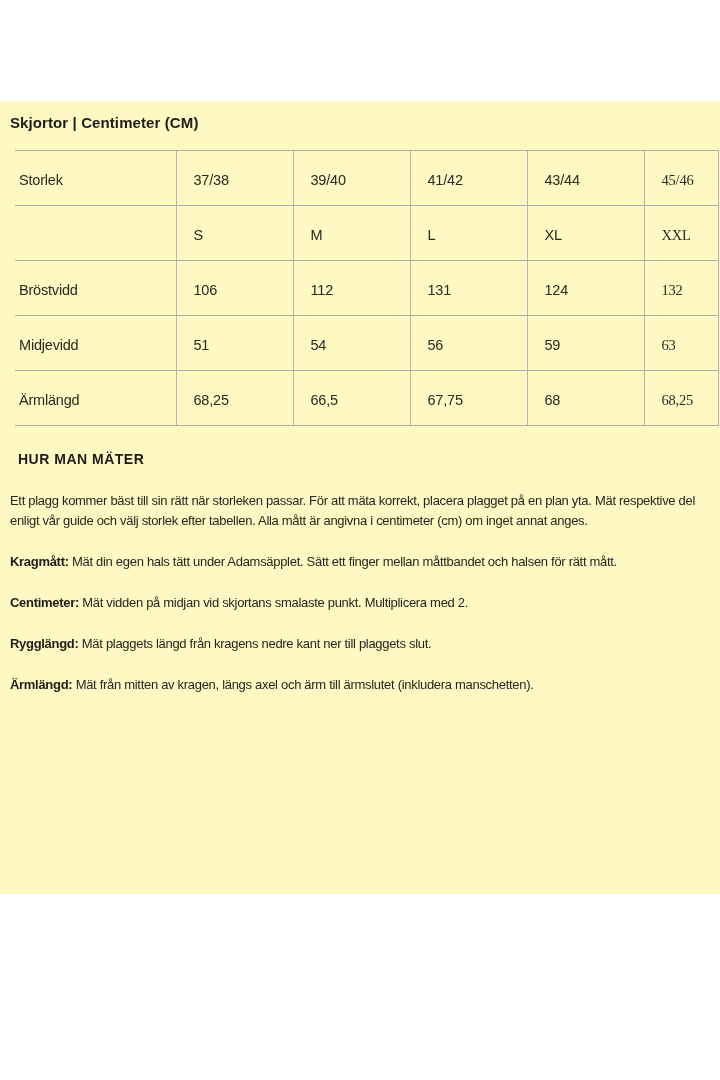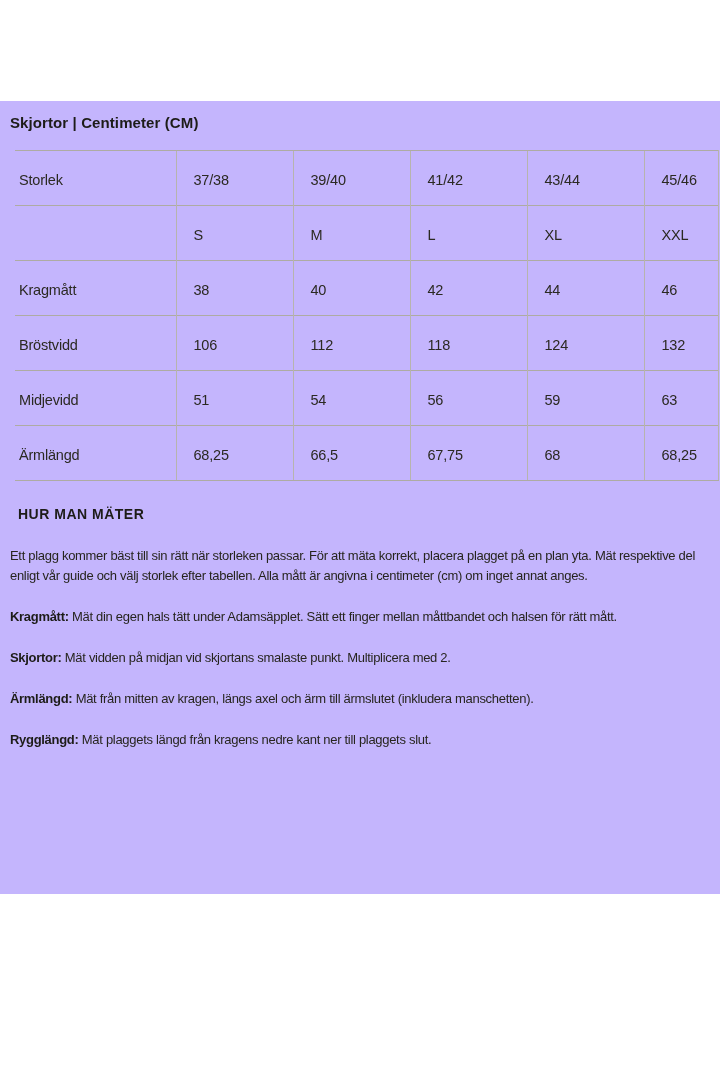--- a/index.html
+++ b/index.html
@@ -7,21 +7,21 @@
   body {
     width: 720px; height: 1080px;
     background: #ffffff;
     font-family: "Liberation Sans", sans-serif;
     color: #27251f;
     overflow: hidden;
   }
   .band {
     margin-top: 101px;
     height: 793px;
-    background: #c4b5fd;
+    background: #fef9c3;
     padding: 12px 10px 0 10px;
   }
   .chart-title {
     margin: 0;
     font-size: 15px;
     line-height: 20px;
     font-weight: bold;
     color: #1d1c18;
     letter-spacing: 0.1px;
   }
@@ -36,21 +36,21 @@
     vertical-align: middle;
     font-size: 14.5px;
     color: #2b2922;
     padding: 4px 4px 0 17px;
     border-top: 1px solid #aeaba3;
     letter-spacing: -0.2px;
     overflow: hidden;
   }
   table.size-table tr:last-child td { border-bottom: 1px solid #aeaba3; }
   table.size-table td + td { border-left: 1px solid #b7b4ad; }
-  table.size-table td:last-child { border-right: 1px solid #b7b4ad; }
+  table.size-table td:last-child { border-right: 1px solid #b7b4ad; font-family: Liberation Serif, serif; }
   table.size-table td.lbl { padding-left: 4px; }
   .section-heading {
     margin: 23px 0 0 8px;
     font-size: 14px;
     line-height: 20px;
     font-weight: bold;
     letter-spacing: 0.5px;
     color: #1d1c18;
   }
   .body-text {
@@ -90,32 +90,24 @@
       </tr>
       <tr>
         <td class="lbl"></td>
         <td>S</td>
         <td>M</td>
         <td>L</td>
         <td>XL</td>
         <td>XXL</td>
       </tr>
       <tr>
-        <td class="lbl">Kragmått</td>
-        <td>38</td>
-        <td>40</td>
-        <td>42</td>
-        <td>44</td>
-        <td>46</td>
-      </tr>
-      <tr>
         <td class="lbl">Bröstvidd</td>
         <td>106</td>
         <td>112</td>
-        <td>118</td>
+        <td>131</td>
         <td>124</td>
         <td>132</td>
       </tr>
       <tr>
         <td class="lbl">Midjevidd</td>
         <td>51</td>
         <td>54</td>
         <td>56</td>
         <td>59</td>
         <td>63</td>
@@ -131,19 +123,19 @@
     </tbody>
   </table>
 
   <h3 class="section-heading">HUR MAN MÄTER</h3>
 
   <p class="intro body-text">Ett plagg kommer bäst till sin rätt när storleken passar. För att mäta korrekt, placera plagget på en plan yta. Mät respektive del enligt vår guide och välj storlek efter tabellen. Alla mått är angivna i centimeter (cm) om inget annat anges.</p>
 
   <p class="def body-text"><b>Kragmått:</b> <span>Mät din egen hals tätt under Adamsäpplet. Sätt ett finger mellan måttbandet och halsen för rätt mått.</span></p>
 
 
-  <p class="def body-text"><b>Skjortor:</b> <span>Mät vidden på midjan vid skjortans smalaste punkt. Multiplicera med 2.</span></p>
+  <p class="def body-text"><b>Centimeter:</b> <span>Mät vidden på midjan vid skjortans smalaste punkt. Multiplicera med 2.</span></p>
+
+  <p class="def body-text"><b>Rygglängd:</b> <span>Mät plaggets längd från kragens nedre kant ner till plaggets slut.</span></p>
 
   <p class="def body-text"><b>Ärmlängd:</b> <span>Mät från mitten av kragen, längs axel och ärm till ärmslutet (inkludera manschetten).</span></p>
-
-  <p class="def body-text"><b>Rygglängd:</b> <span>Mät plaggets längd från kragens nedre kant ner till plaggets slut.</span></p>
 
 </div>
 
 </body></html>

